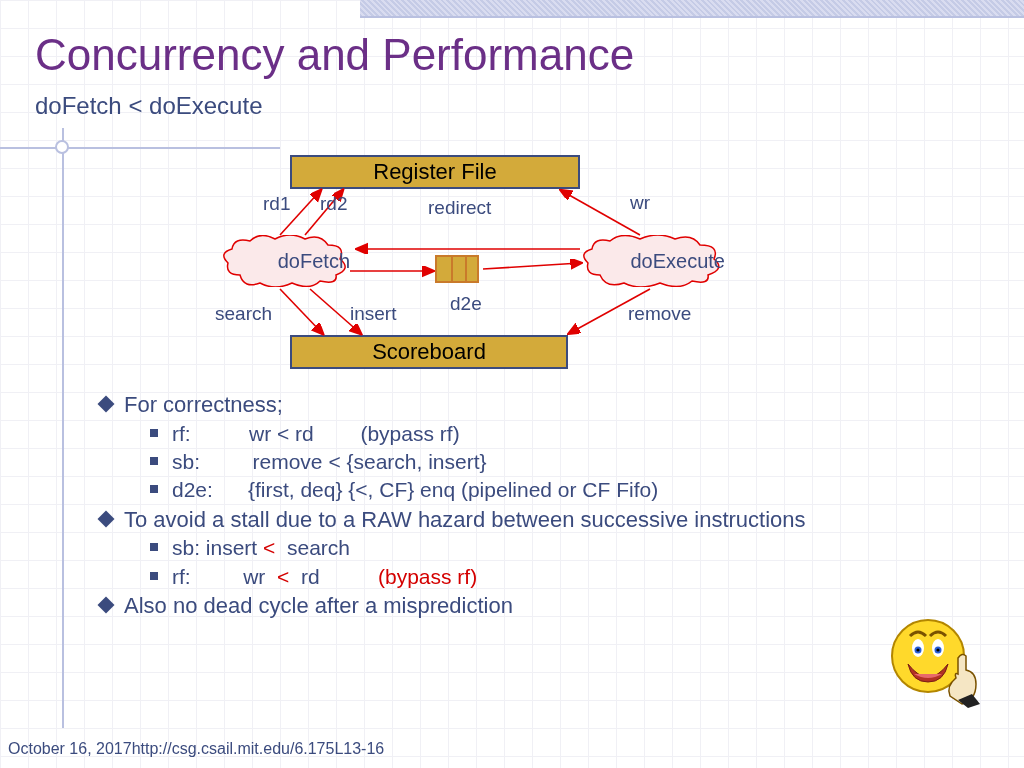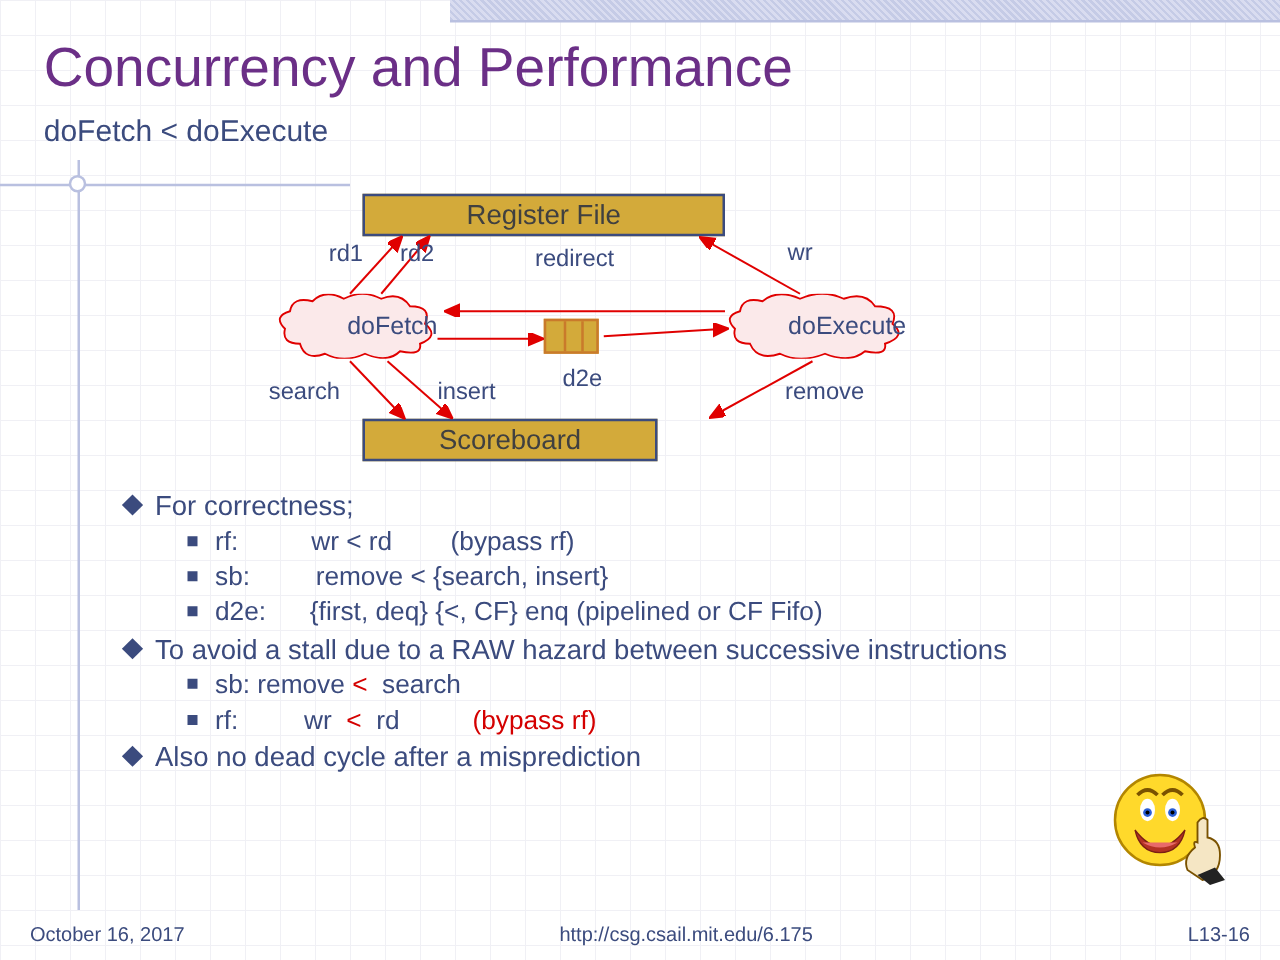--- a/index.html
+++ b/index.html
@@ -26,21 +26,21 @@
     position: absolute; left: 35px; top: 30px;
     color: #6b2f87; font-size: 44px; font-weight: 400;
   }
   .subtitle {
     position: absolute; left: 35px; top: 92px;
     color: #3b4b7e; font-size: 24px;
   }
   .diagram { position: absolute; left: 210px; top: 155px; width: 560px; height: 230px; }
   .box {
     position: absolute; background: #d3aa3a; border: 2px solid #3b4b7e;
-    text-align: left; color: #404040; font-size: 22px;
+    text-align: left; color: #000000; font-size: 22px;
     display: flex; align-items: center; justify-content: center;
   }
   .cloud {
     position: absolute; width: 130px; height: 52px;
     display:flex; align-items:center; justify-content:flex-end;
     color:#3b4b7e; font-size:20px;
   }
   .cloud svg { position:absolute; inset:0; width:100%; height:100%;}
   .cloud span { position:relative; z-index:1;}
   .fifo {
@@ -57,42 +57,42 @@
     color:#3b4b7e; font-size:22px; line-height:1.35;
   }
   .li1 { margin-left:10px; padding-left:24px; position:relative; }
   .li1::before{content:"";position:absolute;left:0;top:8px;width:12px;height:12px;background:#3b4b7e;transform:rotate(45deg);}
   .li2 { margin-left:60px; padding-left:22px; position:relative; font-size:21px;}
   .li2::before{content:"";position:absolute;left:0;top:9px;width:8px;height:8px;background:#3b4b7e;}
   .red { color:#d40000; }
   .footer{
     position:absolute; bottom:10px; left:0; right:0;
     color:#3b4b7e; font-size:16px;
-    display:flex; justify-content:space-between; padding:0 24px;
+    display:flex; padding:0 8px;
   }
   .smiley{
     position:absolute; right:40px; bottom:60px; width:100px; height:100px;
   }
 </style>
 </head>
 <body>
 
 <div class="topbar"></div>
 <div class="rule-h"></div>
 <div class="rule-v"></div>
 <div class="rule-dot"></div>
 
 <div class="title">Concurrency and Performance</div>
 <div class="subtitle">doFetch &lt; doExecute</div>
 
 <div class="diagram">
   <div class="box" style="left:80px;top:0;width:290px;height:34px;">
       <span>Register File</span>
     </div>
-  <div class="box" style="left:80px;top:180px;width:236px;height:34px;">
+  <div class="box" style="left:80px;top:180px;width:278px;height:34px;">
       <span>Scoreboard</span>
     </div>
 
   <div class="cloud" style="left:10px;top:80px;">
     <svg viewBox="0 0 130 52">
         <path d="M20 40 Q5 40 8 28 Q-2 18 12 14 Q14 2 30 6 Q40 -4 55 4 Q70 -4 85 4 Q100 -2 108 10 Q126 10 120 24 Q132 34 116 40 Q118 50 100 46 Q90 56 72 48 Q55 56 40 48 Q24 54 20 40 Z" fill="#fbe9ea" stroke="#e00000" stroke-width="1.5"></path>
       </svg>
     <span>doFetch</span>
   </div>
   <div class="cloud" style="left:370px;top:80px;width:145px;">
@@ -130,21 +130,21 @@
   <div class="dlabel" style="left:240px;top:138px;">d2e</div>
   <div class="dlabel" style="left:418px;top:148px;">remove</div>
 </div>
 
 <div class="content">
   <div class="li1">For correctness;</div>
   <div class="li2">rf:&nbsp;&nbsp;&nbsp;&nbsp;&nbsp;&nbsp;&nbsp;&nbsp;&nbsp;&nbsp;wr &lt; rd&nbsp;&nbsp;&nbsp;&nbsp;&nbsp;&nbsp;&nbsp;&nbsp;(bypass rf)</div>
   <div class="li2">sb:&nbsp;&nbsp;&nbsp;&nbsp;&nbsp;&nbsp;&nbsp;&nbsp;&nbsp;remove &lt; {search, insert}</div>
   <div class="li2">d2e:&nbsp;&nbsp;&nbsp;&nbsp;&nbsp;&nbsp;{first, deq} {&lt;, CF} enq (pipelined or CF Fifo)</div>
   <div class="li1">To avoid a stall due to a RAW hazard between successive instructions</div>
-  <div class="li2"><span>sb: remove </span><span class="red">&lt;</span><span>&nbsp; search</span></div>
+  <div class="li2"><span>sb: insert </span><span class="red">&lt;</span><span>&nbsp; search</span></div>
   <div class="li2"><span>rf:&nbsp;&nbsp;&nbsp;&nbsp;&nbsp;&nbsp;&nbsp;&nbsp;&nbsp;wr&nbsp; </span><span class="red">&lt;</span><span>&nbsp; rd&nbsp;&nbsp;&nbsp;&nbsp;&nbsp;&nbsp;&nbsp;&nbsp;&nbsp;&nbsp;</span><span class="red">(bypass rf)</span></div>
   <div class="li1">Also no dead cycle after a misprediction</div>
 </div>
 
 <div class="smiley">
   <svg viewBox="0 0 100 100">
     <circle cx="44" cy="48" r="36" fill="#ffd92b" stroke="#b38600" stroke-width="2"></circle>
     <ellipse cx="34" cy="40" rx="6" ry="9" fill="#fff"></ellipse>
       <circle cx="34" cy="42" r="3.5" fill="#2a5fd6"></circle>
       <circle cx="34" cy="42" r="1.6" fill="#000"></circle>

